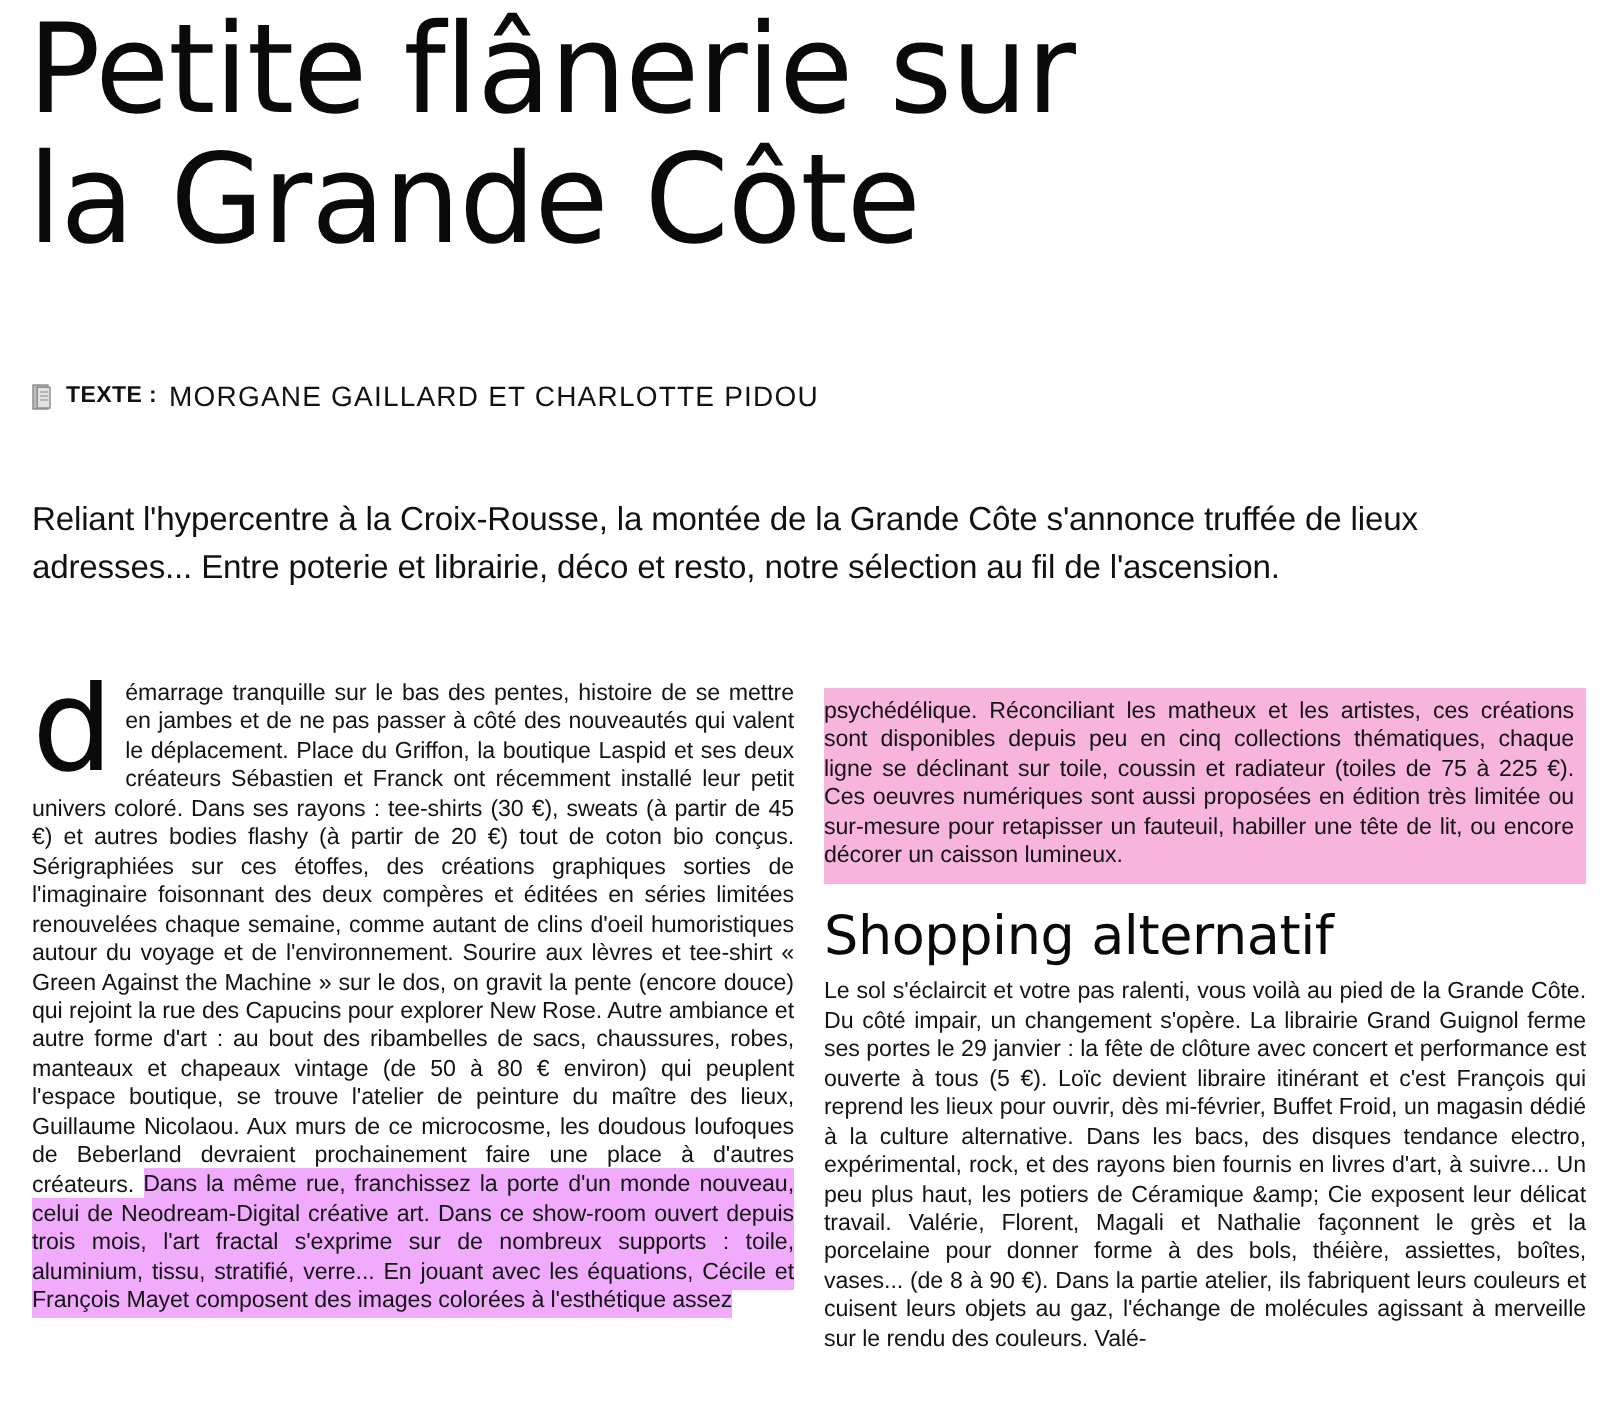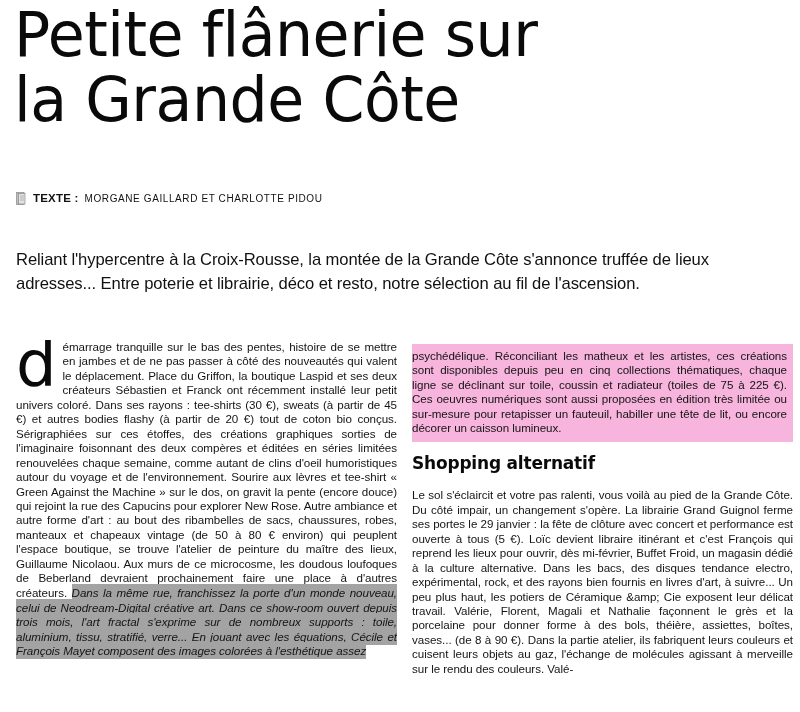--- a/index.html
+++ b/index.html
@@ -57,21 +57,21 @@
     display: block;
   }
   .byline-label {
     font-size: 11.5px;
     font-weight: bold;
     letter-spacing: 0.2px;
     color: #121212;
     white-space: nowrap;
   }
   .byline-names {
-    font-size: 10px;
+    font-size: 14px;
     font-weight: normal;
     letter-spacing: 0.6px;
     color: #121212;
     white-space: nowrap;
   }
 
   
   .standfirst {
     margin: 42px 16px 0 16px;
     font-size: 16.6px;
@@ -116,41 +116,40 @@
     font-size: 64px;
     line-height: 0.78;
     font-weight: 400;
     margin: 0 6px 0 0;
     padding: 0;
     color: #0a0a0a;
   }
 
   
   .hl {
-    background: #a3a3a3;
+    background: #f0abfc;
     box-decoration-break: clone;
     -webkit-box-decoration-break: clone;
     padding: 1.5px 0 2.5px 0;
-    font-style: italic;
   }
   .hl-block {
     background: #f7b4dd;
     display: block;
     padding: 5px 6px 6px 4px;
     margin: 0 0 0 -4px;
   }
 
   
   .sub-head {
     font-family: "DejaVu Sans", sans-serif;
-    font-size: 17px;
-    font-weight: 700;
+    font-size: 27px;
+    font-weight: 400;
     letter-spacing: -0.2px;
     color: #0a0a0a;
-    margin: 12px 0 16px 0;
+    margin: 12px 0 6px 0;
     line-height: 1.1;
   }
   .spacer-top { height: 4px; }
 </style>
 </head>
 <body>
 
 <div class="page">
 
   <div class="title-block">

